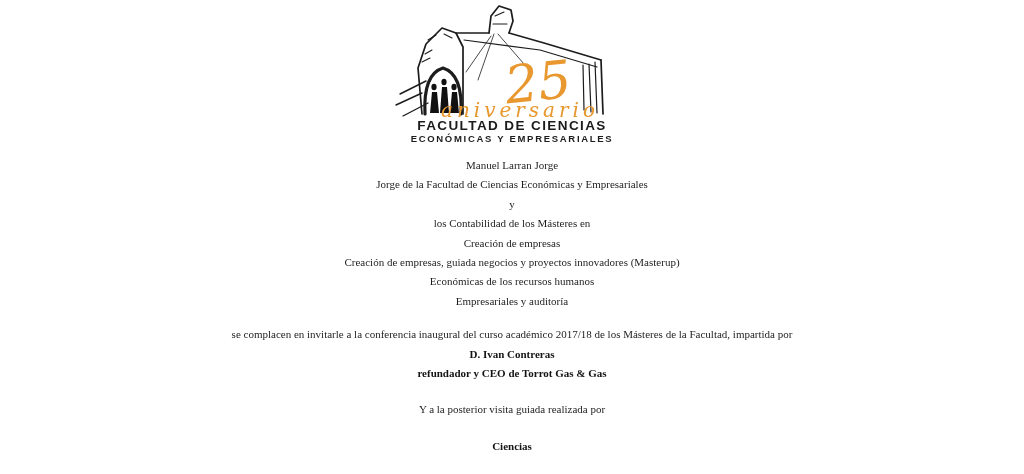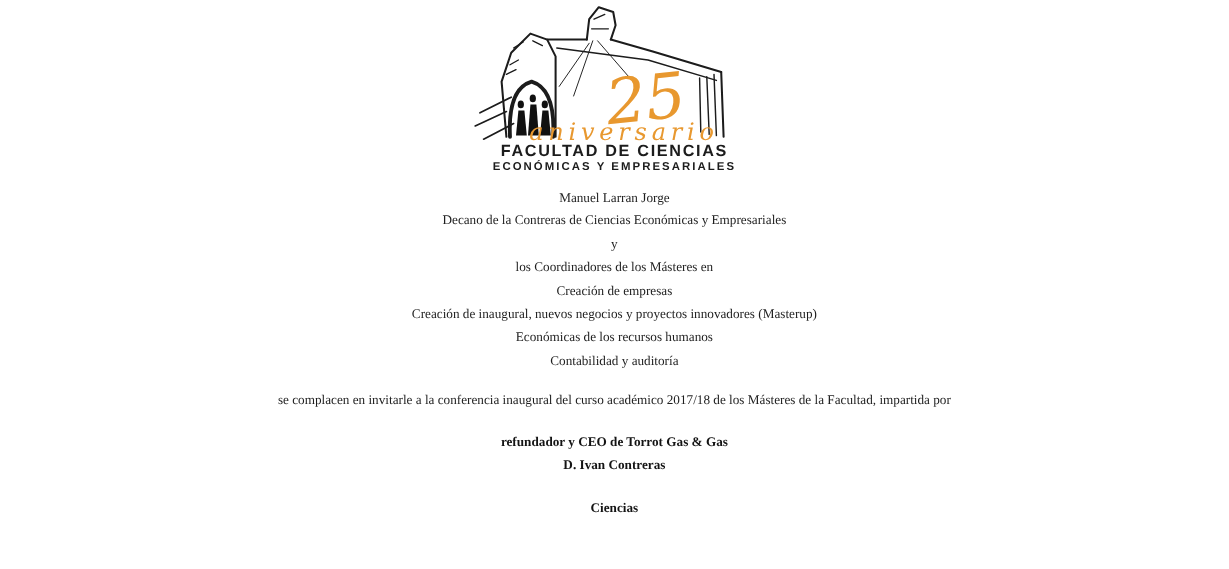--- a/index.html
+++ b/index.html
@@ -31,21 +31,21 @@
     top: 156px;
     left: 0;
     right: 0;
     text-align: center;
     font-size: 11px;
     line-height: 19.4px;
   }
   .content .line { white-space: nowrap; }
   .b { font-weight: bold; color: #141414; }
   .block-hosts    { margin-bottom: 14px; }
-  .block-invite   { margin-bottom: 15px; }
+  .block-invite   { }
   .block-speaker  { margin-bottom: 17px; }
   .block-visit    { margin-bottom: 17px; }
 
   .logo-org1 {
     font-family: "Liberation Sans", sans-serif;
     font-weight: bold;
     letter-spacing: 1.4px;
   }
   .logo-org2 {
     font-family: "Liberation Sans", sans-serif;
@@ -102,37 +102,40 @@
 
       <text class="logo-org1" x="120" y="128" font-size="13.5" text-anchor="middle" fill="#1c1c1c">FACULTAD DE CIENCIAS</text>
       <text class="logo-org2" x="120" y="140" font-size="9.5" text-anchor="middle" fill="#1c1c1c">ECONÓMICAS Y EMPRESARIALES</text>
     </svg>
   </div>
 
   <div class="content">
 
     <div class="block-hosts">
       <div class="line">Manuel Larran Jorge</div>
-      <div class="line">Decano de la Contreras de Ciencias Económicas y Empresariales</div>
+      <div class="line">Jorge de la Facultad de Ciencias Económicas y Empresariales</div>
       <div class="line">y</div>
-      <div class="line">los Coordinadores de los Másteres en</div>
+      <div class="line">los Contabilidad de los Másteres en</div>
       <div class="line">Creación de empresas</div>
-      <div class="line">Creación de inaugural, nuevos negocios y proyectos innovadores (Masterup)</div>
+      <div class="line">Creación de empresas, guiada negocios y proyectos innovadores (Masterup)</div>
       <div class="line">Económicas de los recursos humanos</div>
-      <div class="line">Contabilidad y auditoría</div>
+      <div class="line">Empresariales y auditoría</div>
     </div>
 
     <div class="block-invite">
       <div class="line">se complacen en invitarle a la conferencia inaugural del curso académico 2017/18 de los Másteres de la Facultad, impartida por</div>
     </div>
 
     <div class="block-speaker">
+      <div class="line b">D. Ivan Contreras</div>
       <div class="line b">refundador y CEO de Torrot Gas &amp; Gas</div>
-      <div class="line b">D. Ivan Contreras</div>
     </div>
 
+    <div class="block-visit">
+      <div class="line">Y a la posterior visita guiada realizada por</div>
+    </div>
 
     <div class="block-visit-host">
       <div class="line b">Ciencias</div>
     </div>
 
   </div>
 </div>
 
 </body></html>

